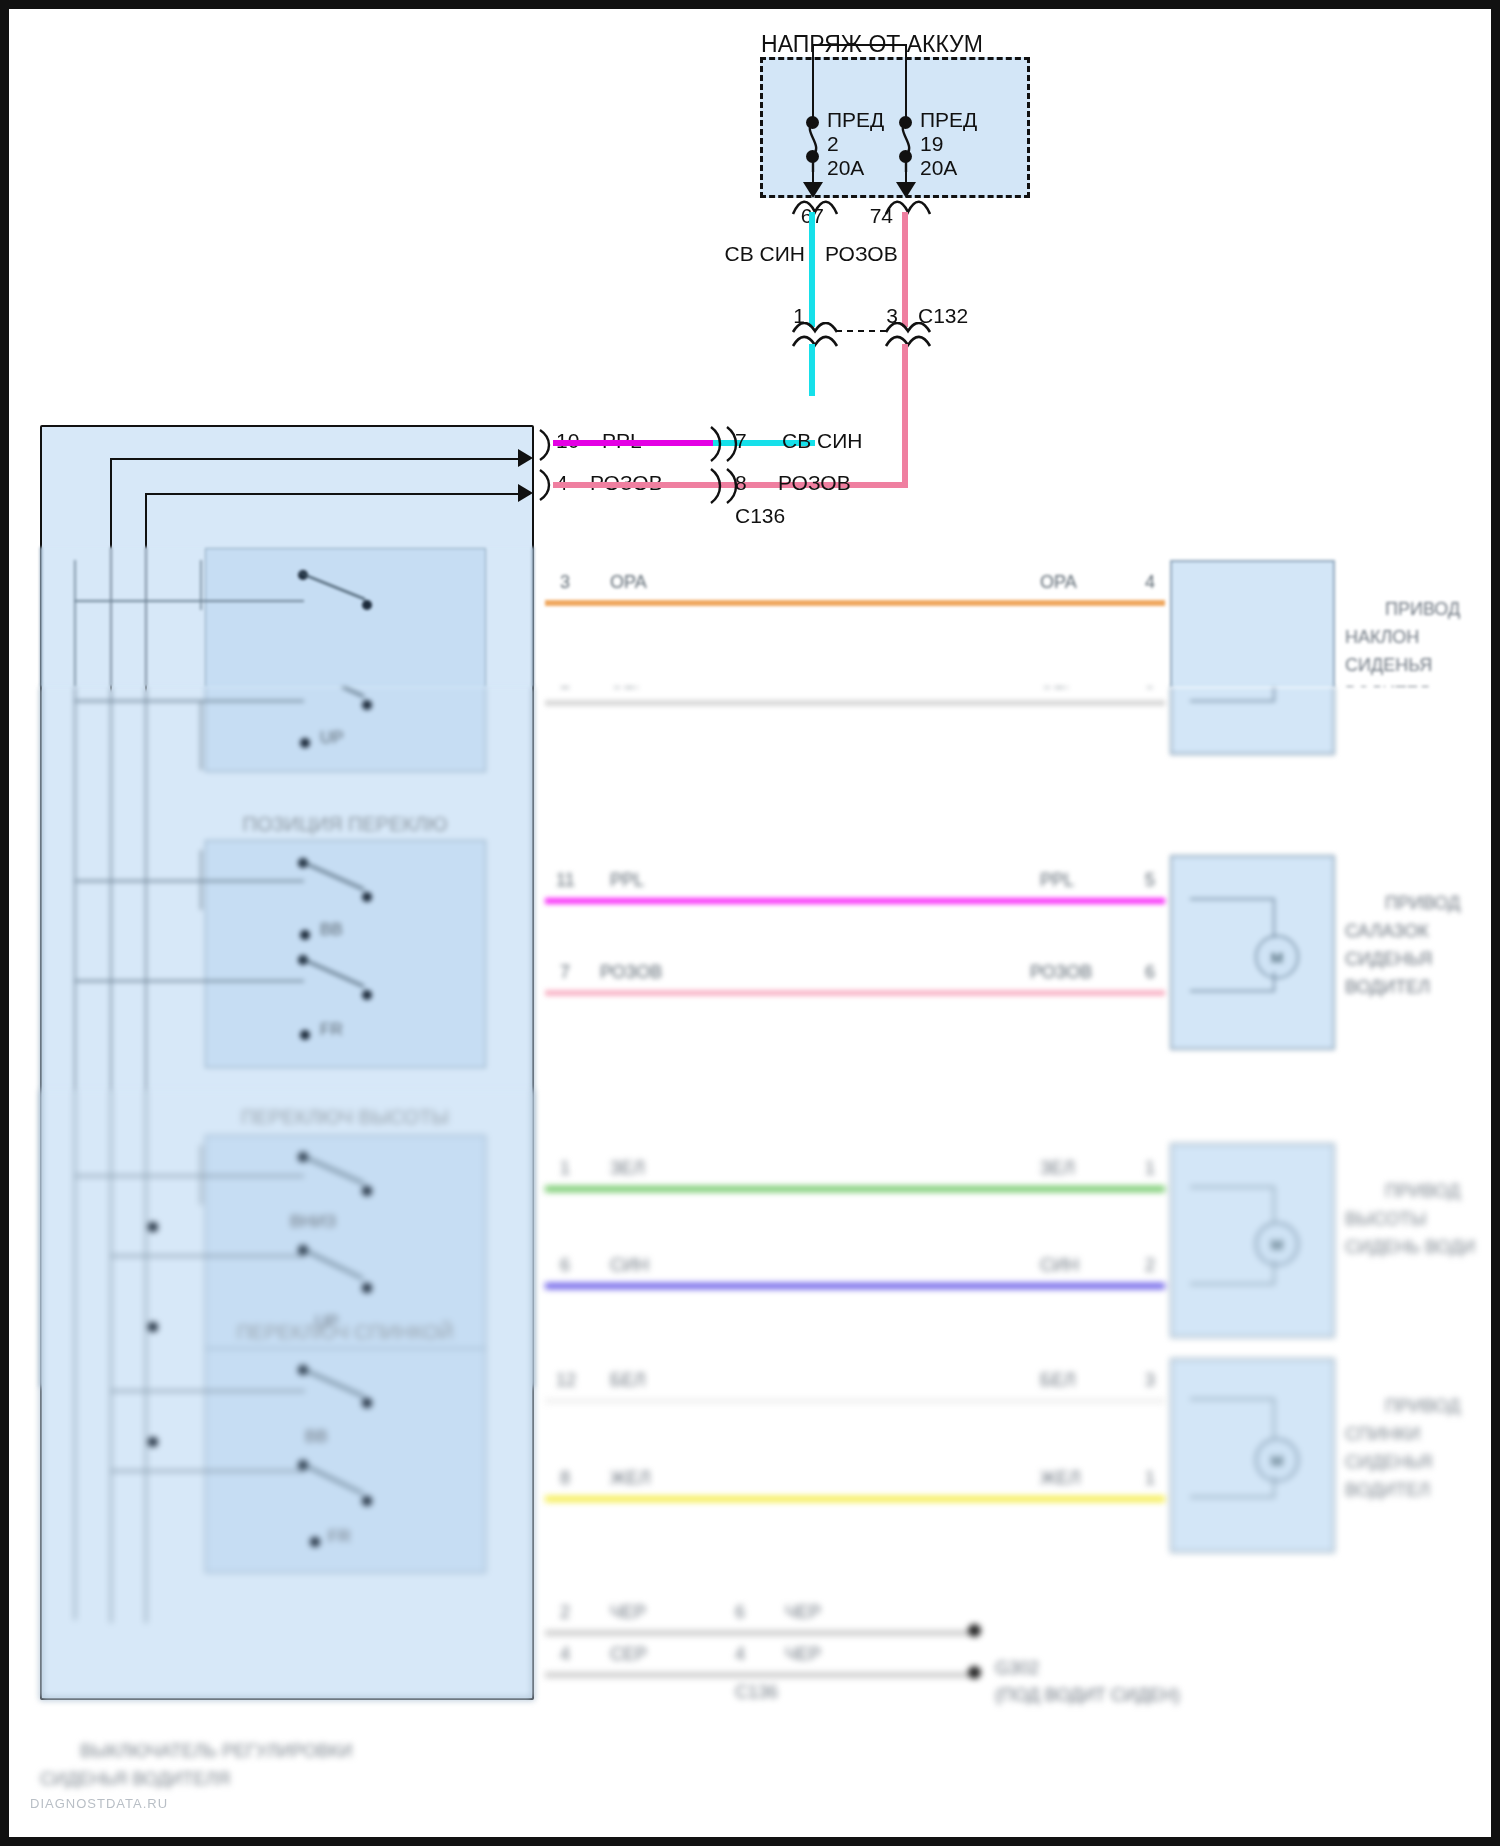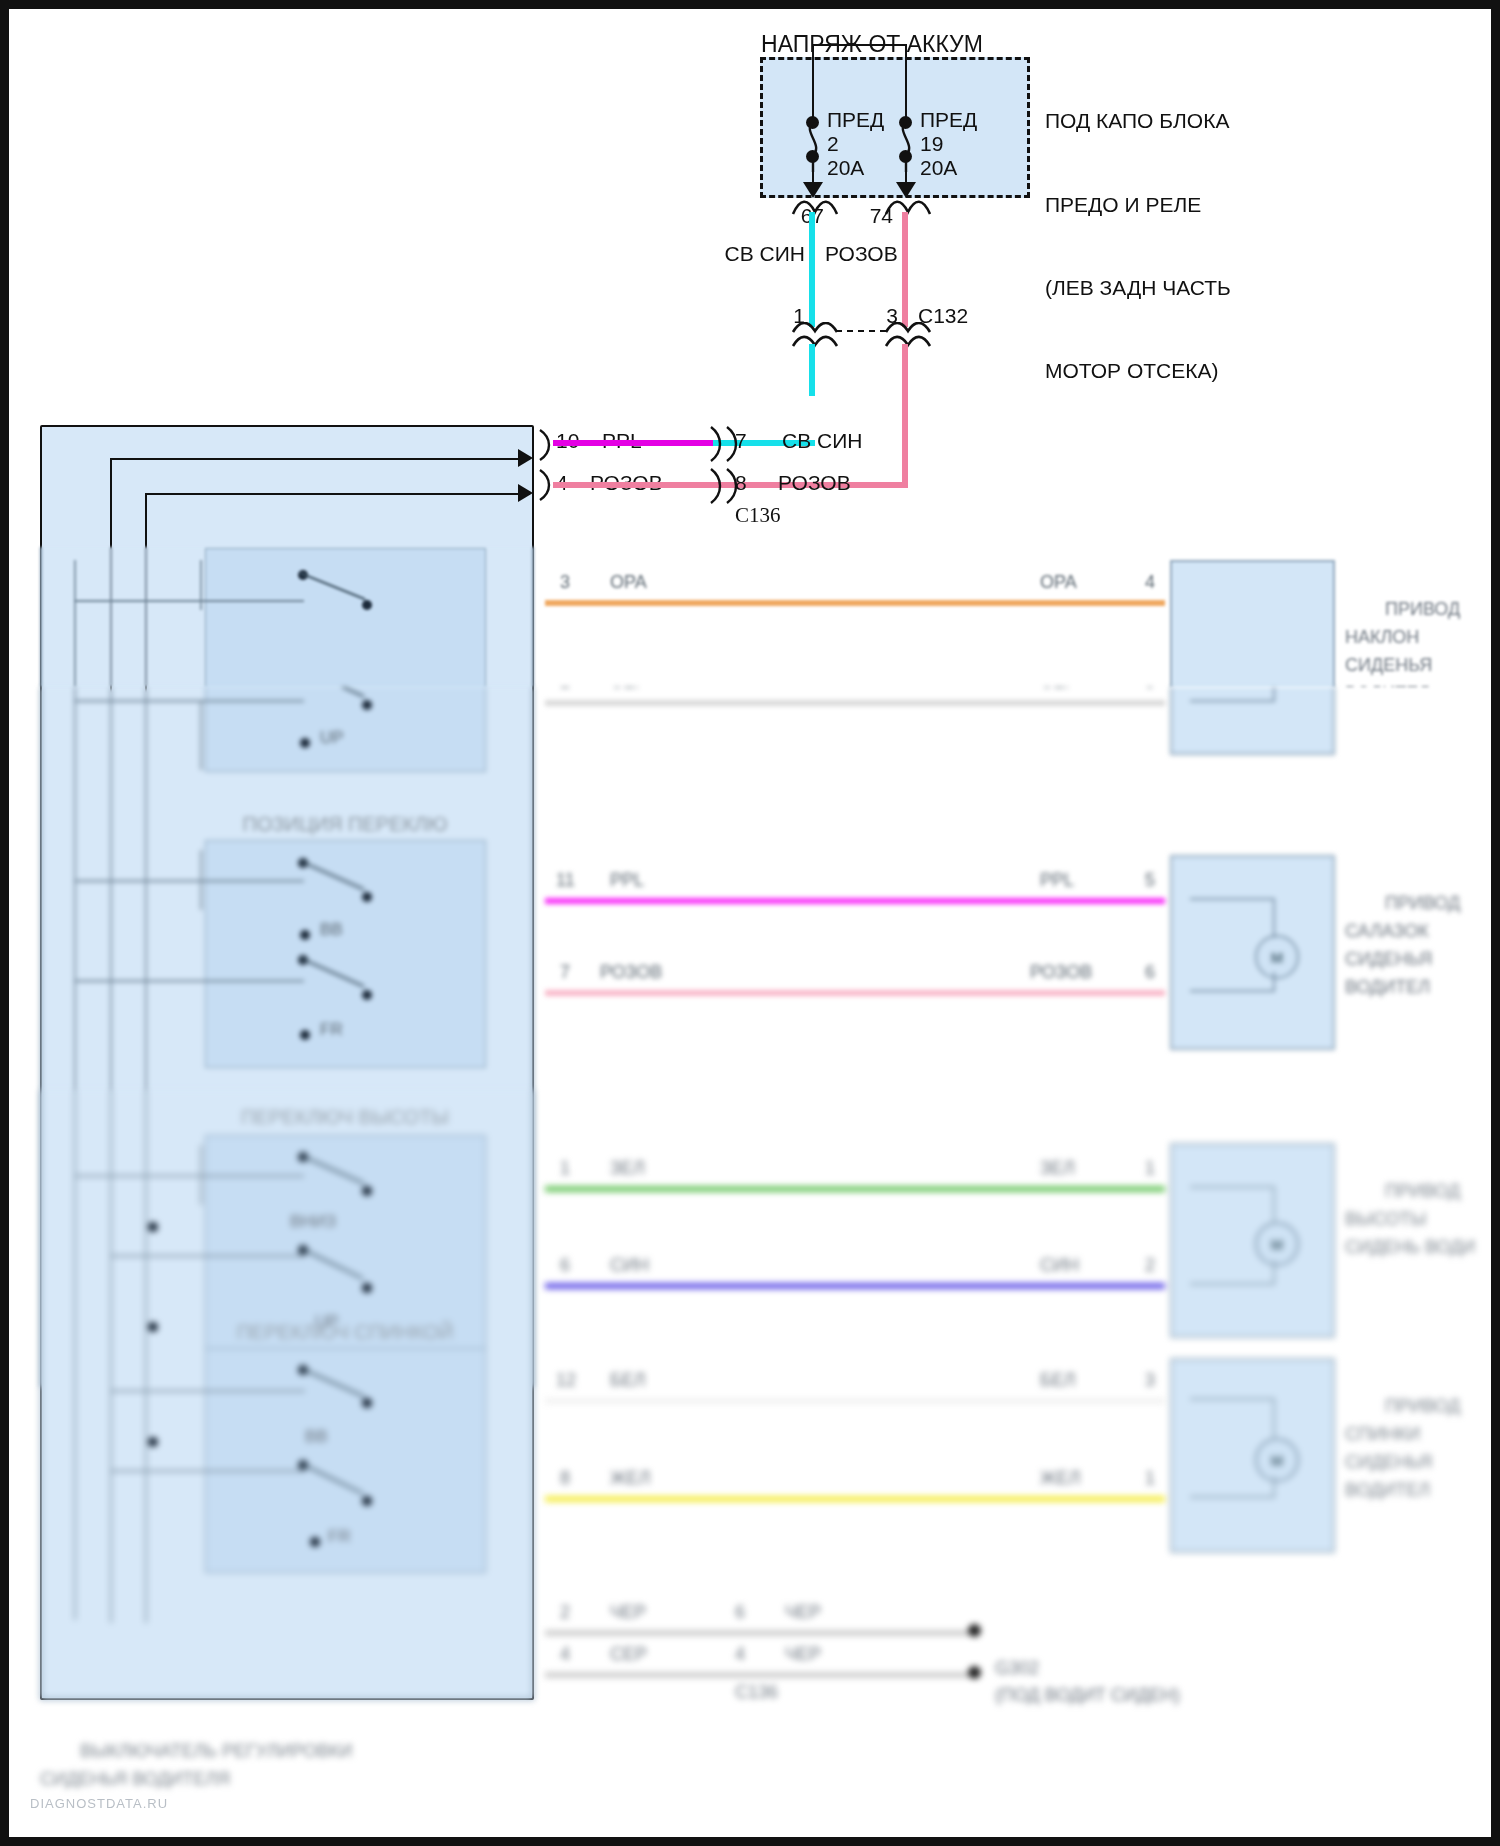--- a/index.html
+++ b/index.html
@@ -73,26 +73,20 @@
   <svg class="fuse" style="left:893px;top:122px;" viewBox="0 0 26 50">
     <path d="M13 0 C 2 10, 24 22, 13 34 L13 50" fill="none" stroke="#111" stroke-width="2.4"></path>
   </svg>
   <div class="dot" style="left:899px;top:150px;"></div>
   <div class="ln lnv" style="left:905px;top:157px;height:32px;"></div>
   <div class="arrow" style="left:896px;top:182px;"></div>
   <div class="t" style="left:920px;top:107px;">ПРЕД</div>
   <div class="t" style="left:920px;top:131px;">19</div>
   <div class="t" style="left:920px;top:155px;">20А</div>
 
-  <div class="t" style="left:1045px;top:52px;line-height:1.32;font-size:21px;">
-    <div>ПОД КАПО БЛОКА</div>
-    <div>ПРЕДО И РЕЛЕ</div>
-    <div>(ЛЕВ ЗАДН ЧАСТЬ</div>
-    <div>МОТОР ОТСЕКА)</div>
-  </div>
 
   <svg style="position:absolute;left:790px;top:196px;width:50px;height:22px;" viewBox="0 0 50 22">
     <path d="M3 18 C 10 2, 18 2, 25 16 C 32 2, 40 2, 47 18" fill="none" stroke="#111" stroke-width="2.6"></path>
   </svg>
   <svg style="position:absolute;left:883px;top:196px;width:50px;height:22px;" viewBox="0 0 50 22">
     <path d="M3 18 C 10 2, 18 2, 25 16 C 32 2, 40 2, 47 18" fill="none" stroke="#111" stroke-width="2.6"></path>
   </svg>
 
   <div class="t rgt" style="left:800px;top:203px;margin-left:24px;">67</div>
   <div class="t rgt" style="left:893px;top:203px;">74</div>
@@ -162,21 +156,21 @@
     <path d="M5 3 C 17 12, 17 28, 5 37" fill="none" stroke="#111" stroke-width="2.4"></path>
   </svg>
   <svg style="position:absolute;left:722px;top:466px;width:22px;height:40px;" viewBox="0 0 22 40">
     <path d="M5 3 C 17 12, 17 28, 5 37" fill="none" stroke="#111" stroke-width="2.4"></path>
   </svg>
 
   <div class="t" style="left:735px;top:428px;">7</div>
   <div class="t" style="left:782px;top:428px;">СВ СИН</div>
   <div class="t" style="left:735px;top:470px;">8</div>
   <div class="t" style="left:778px;top:470px;">РОЗОВ</div>
-  <div class="t" style="left:735px;top:503px;font-family:Liberation Serif, serif;">C136</div>
+  <div class="t" style="left:735px;top:503px;">C136</div>
 
   <div class="blurA" style="position:absolute;left:0;top:547px;width:1500px;height:140px;overflow:hidden;">
     <div style="position:relative;left:0;top:-547px;width:1500px;height:1300px;">
 
       <div class="plainbox" style="left:40px;top:425px;width:494px;height:1275px;border:2px solid #7d96ad;"></div>
       <div class="ln lnv" style="left:110px;top:458px;height:1165px;background:#7d8fa0;"></div>
       <div class="ln lnv" style="left:145px;top:493px;height:1130px;background:#7d8fa0;"></div>
 
       <div class="ln lnv" style="left:74px;top:560px;height:1060px;background:#8296a8;"></div>
       <div class="ln lnv" style="left:200px;top:560px;height:50px;background:#8296a8;"></div>

